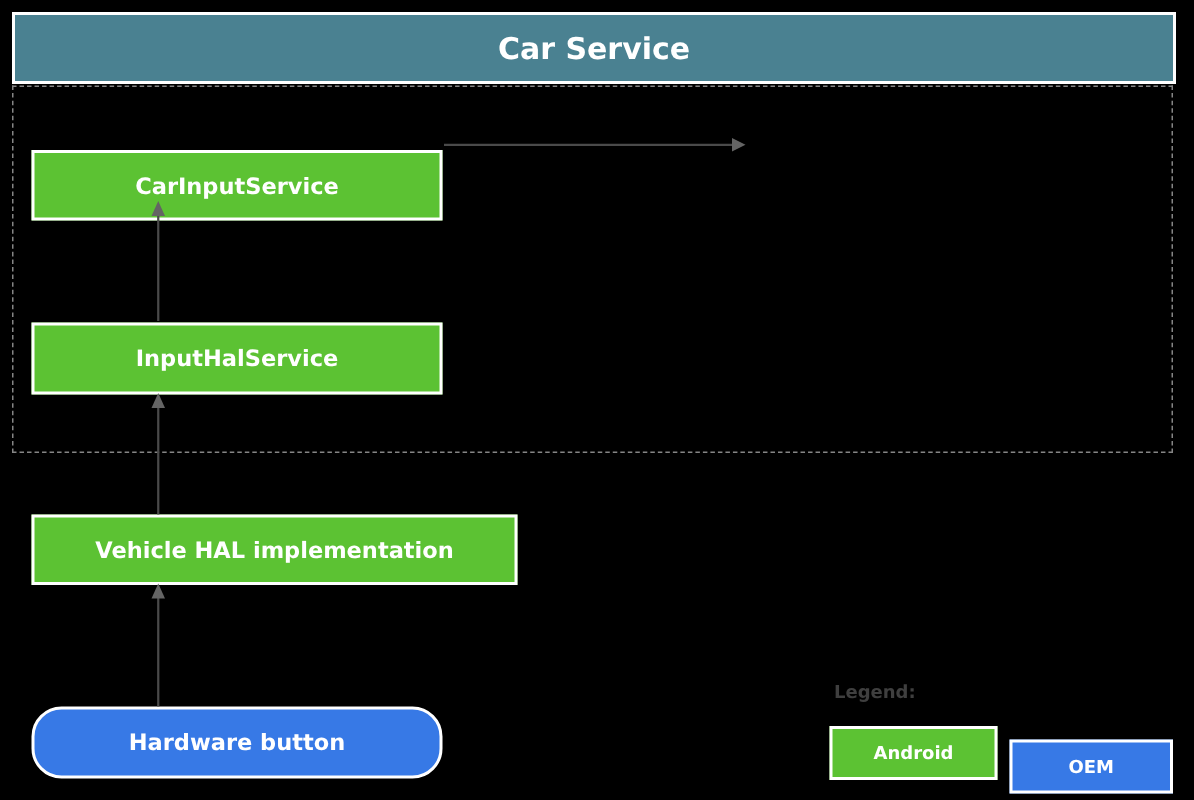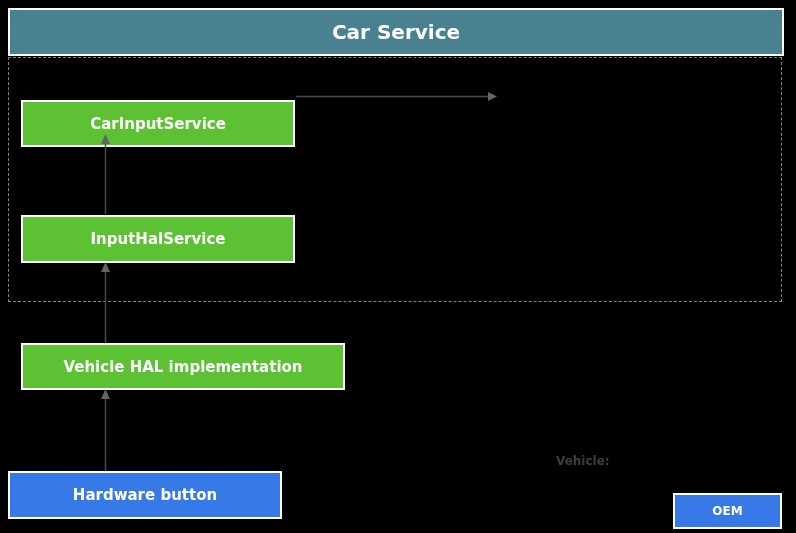--- a/index.html
+++ b/index.html
@@ -40,21 +40,21 @@
     position: absolute;
     left: 8px; top: 57px;
     width: 774px; height: 245px;
     border: 1px dashed var(--dashed-border, #858585);
     box-sizing: border-box;
   }
   #node-car-input-service        { left: 21px;  top: 100px;  width: 274px; height: 47px; }
   #node-oem-system-service       { left: 497px; top: 88px;  width: 273px; height: 47px; }
   #node-input-hal-service        { left: 21px;  top: 215px; width: 274px; height: 48px; }
   #node-vehicle-hal-implementation { left: 21px; top: 343px; width: 324px; height: 47px; }
-  #node-hardware-button          { left: 8px;  top: 471px; width: 274px; height: 48px; }
+  #node-hardware-button          { left: 21px;  top: 471px; width: 274px; height: 48px; border-radius: 20px; }
 
   .arrows-overlay {
     position: absolute;
     left: 0; top: 0;
     width: 796px; height: 533px;
     pointer-events: none;
   }
   .arrow-line { stroke: var(--arrow-line, #4a4a4a); stroke-width: 1.5; }
   .arrow-head { fill: var(--arrow-head, #646464); stroke: none; }
 
@@ -116,20 +116,23 @@
       <line class="arrow-line" x1="105.5" y1="214" x2="105.5" y2="141"></line>
       <polygon class="arrow-head" points="101,144 110,144 105.5,134"></polygon>
     </g>
 
     <g>
       <line class="arrow-line" x1="296" y1="96.5" x2="489" y2="96.5"></line>
       <polygon class="arrow-head" points="488,92 488,101 497,96.5"></polygon>
     </g>
   </svg>
 
-  <div class="legend-title">Vehicle:</div>
+  <div class="legend-title">Legend:</div>
 
+  <div class="box android legend-box" id="legend-android">
+    <span>Android</span>
+  </div>
 
   <div class="box oem legend-box" id="legend-oem">
     <span>OEM</span>
   </div>
 
 </div>
 
 </body></html>

